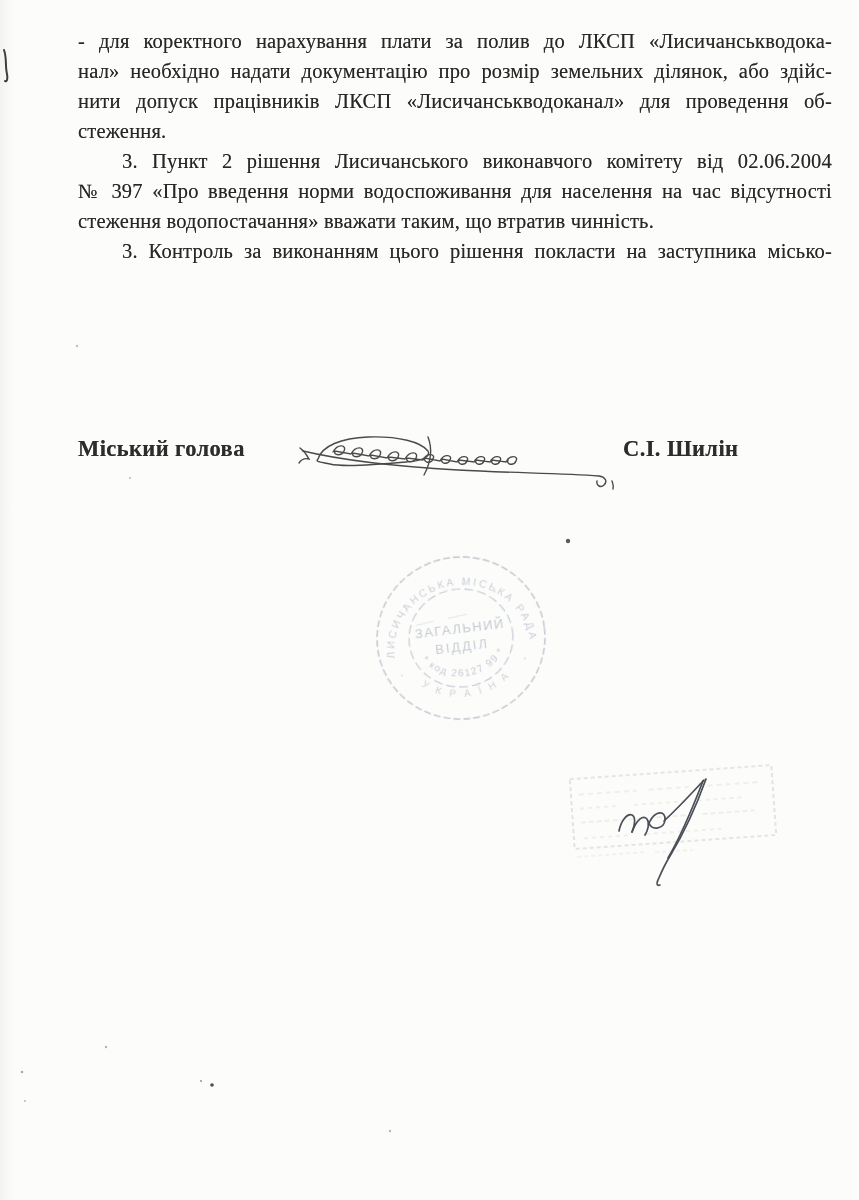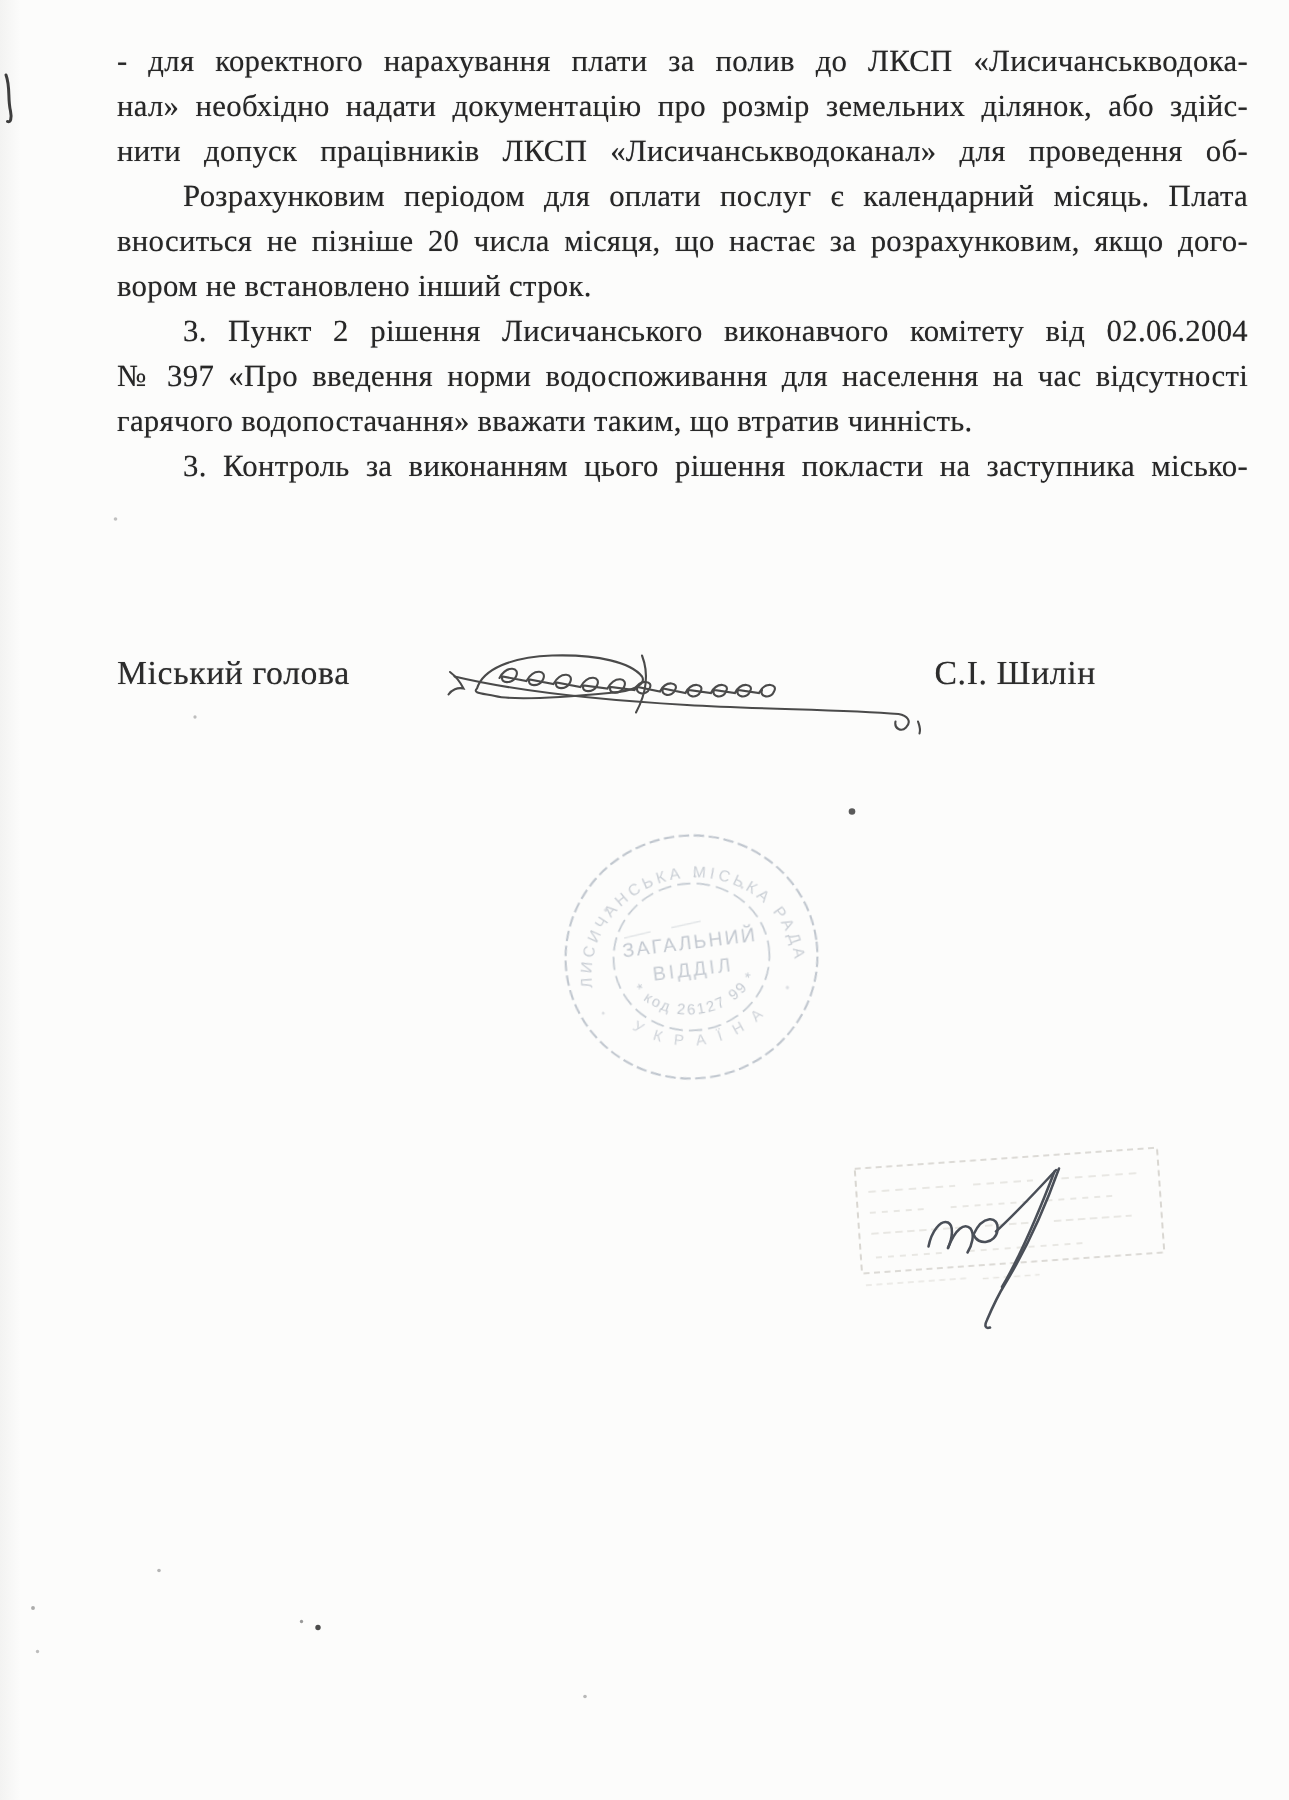--- a/index.html
+++ b/index.html
@@ -18,21 +18,21 @@
     color:#272727; font-size:20.5px; letter-spacing:.2px;
   }
   .tline {
     height:30px; line-height:30px; overflow:hidden;
     text-align:justify; text-align-last:justify;
     text-shadow:0 0 .5px rgba(40,40,40,.55);
   }
   .tline.indent { text-indent:44px; }
   .tline.last { text-align-last:left; }
   .sig-title, .sig-name {
-    position:absolute; top:436px; font-weight:normal; font-size:22.5px;
+    position:absolute; top:436px; font-weight:bold; font-size:22.5px;
     color:#2c2c2c; letter-spacing:.4px;
     text-shadow:0 0 .5px rgba(40,40,40,.6);
   }
   .sig-title { left:78px; }
   .sig-name  { left:623px;text-align:right; }
   svg.overlay { position:absolute; left:0; top:0; }
   .stamp-round { filter:blur(.45px); }
   .stamp-rect  { filter:blur(.35px); }
   .stamp-txt {
     font-family:"Liberation Sans", sans-serif;
@@ -42,30 +42,26 @@
 </head>
 <body>
 
 <div class="page">
 
   <div class="body-text">
     <div>
       <div class="tline">- для коректного нарахування плати за полив до ЛКСП «Лисичанськводока-</div>
       <div class="tline">нал» необхідно надати документацію  про розмір земельних ділянок, або здійс-</div>
       <div class="tline">нити допуск працівників ЛКСП «Лисичанськводоканал» для проведення об-</div>
-    </div>
-    <div>
-      <div class="tline indent">Розрахунковим періодом для оплати послуг є календарний місяць. Плата</div>
-      <div class="tline">вноситься не пізніше 20 числа місяця, що настає за розрахунковим, якщо дого-</div>
-      <div class="tline last">вором не встановлено інший строк.</div>
+      <div class="tline last">стеження.</div>
     </div>
     <div>
       <div class="tline indent">3.  Пункт 2 рішення   Лисичанського виконавчого комітету  від 02.06.2004</div>
       <div class="tline">№ 397 «Про введення норми водоспоживання  для населення на час відсутності</div>
-      <div class="tline last">гарячого водопостачання» вважати таким, що втратив чинність.</div>
+      <div class="tline last">стеження водопостачання» вважати таким, що втратив чинність.</div>
     </div>
     <div>
       <div class="tline indent">3. Контроль за виконанням цього рішення покласти на заступника місько-</div>
     </div>
   </div>
 
   <div class="sig-title">Міський голова</div>
   <div class="sig-name">С.І. Шилін</div>
 
   <svg class="overlay" width="859" height="1200" viewBox="0 0 859 1200">

